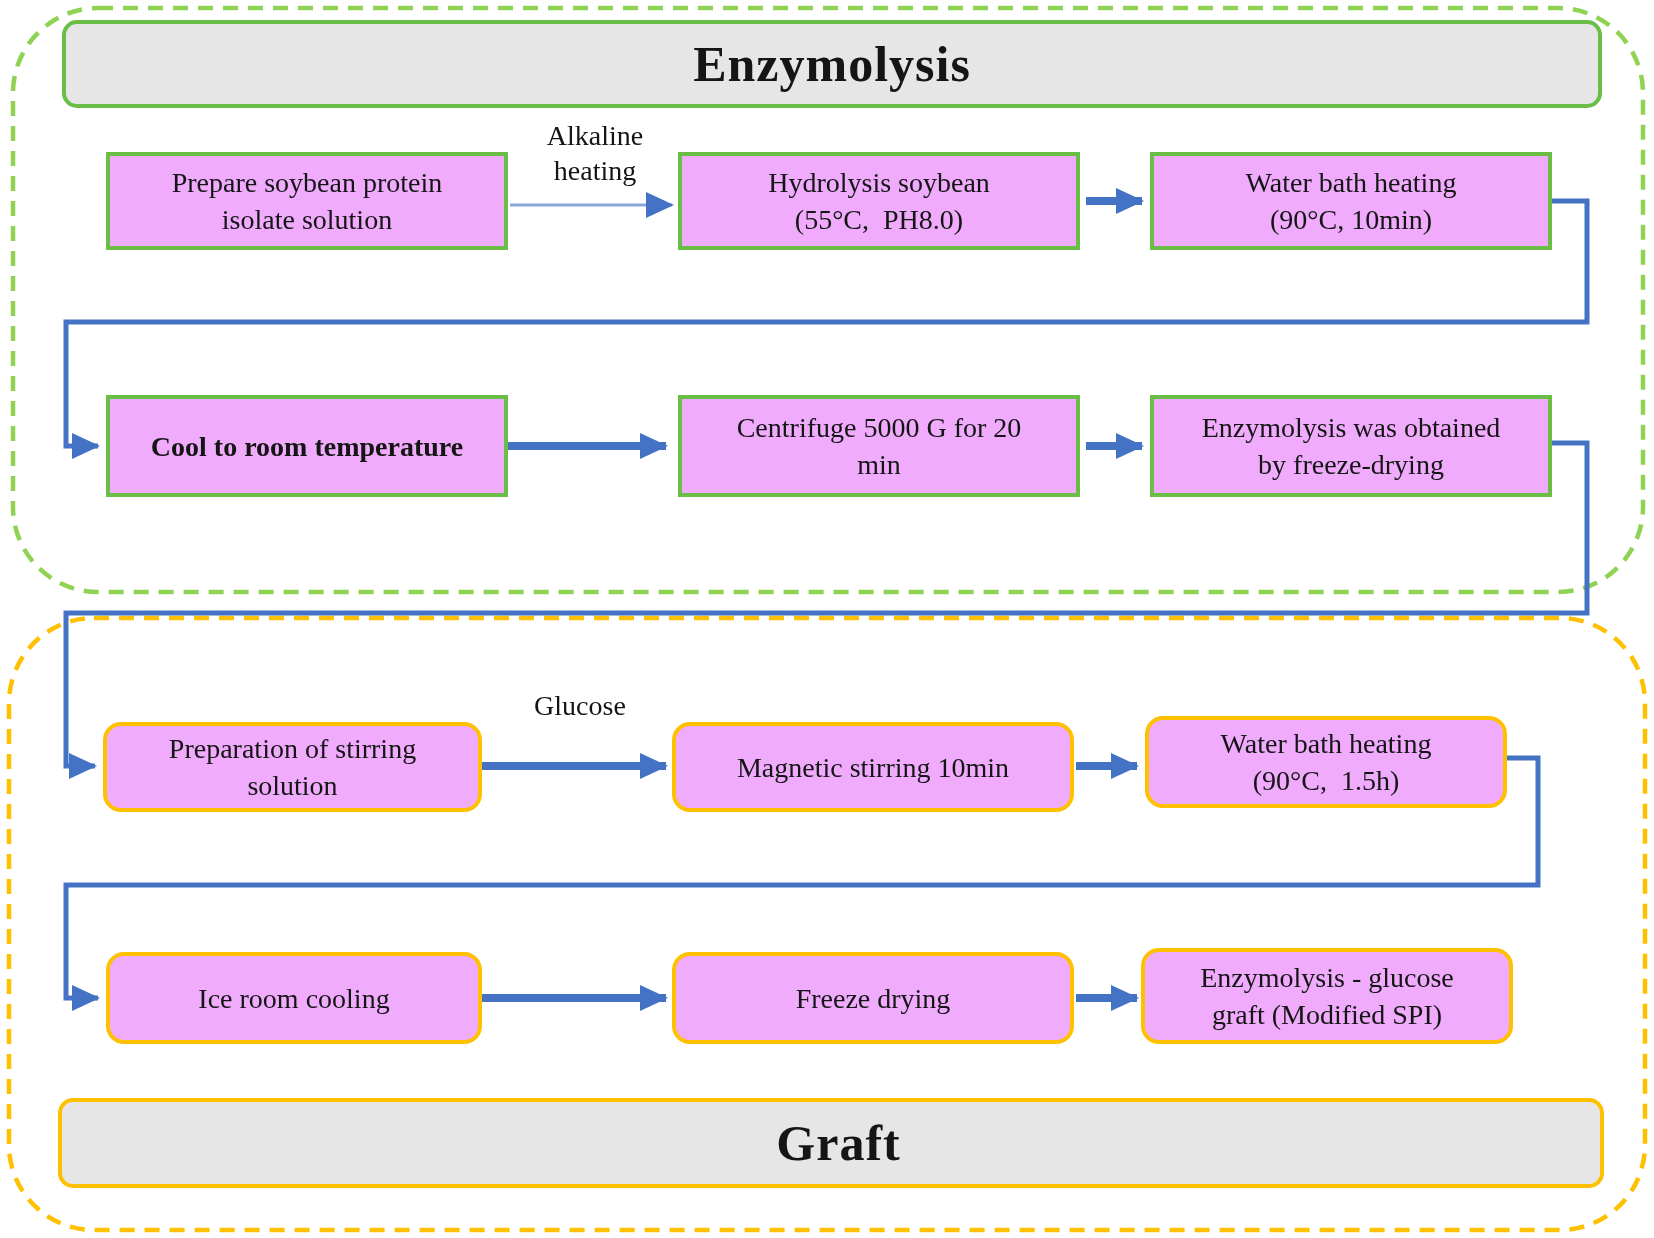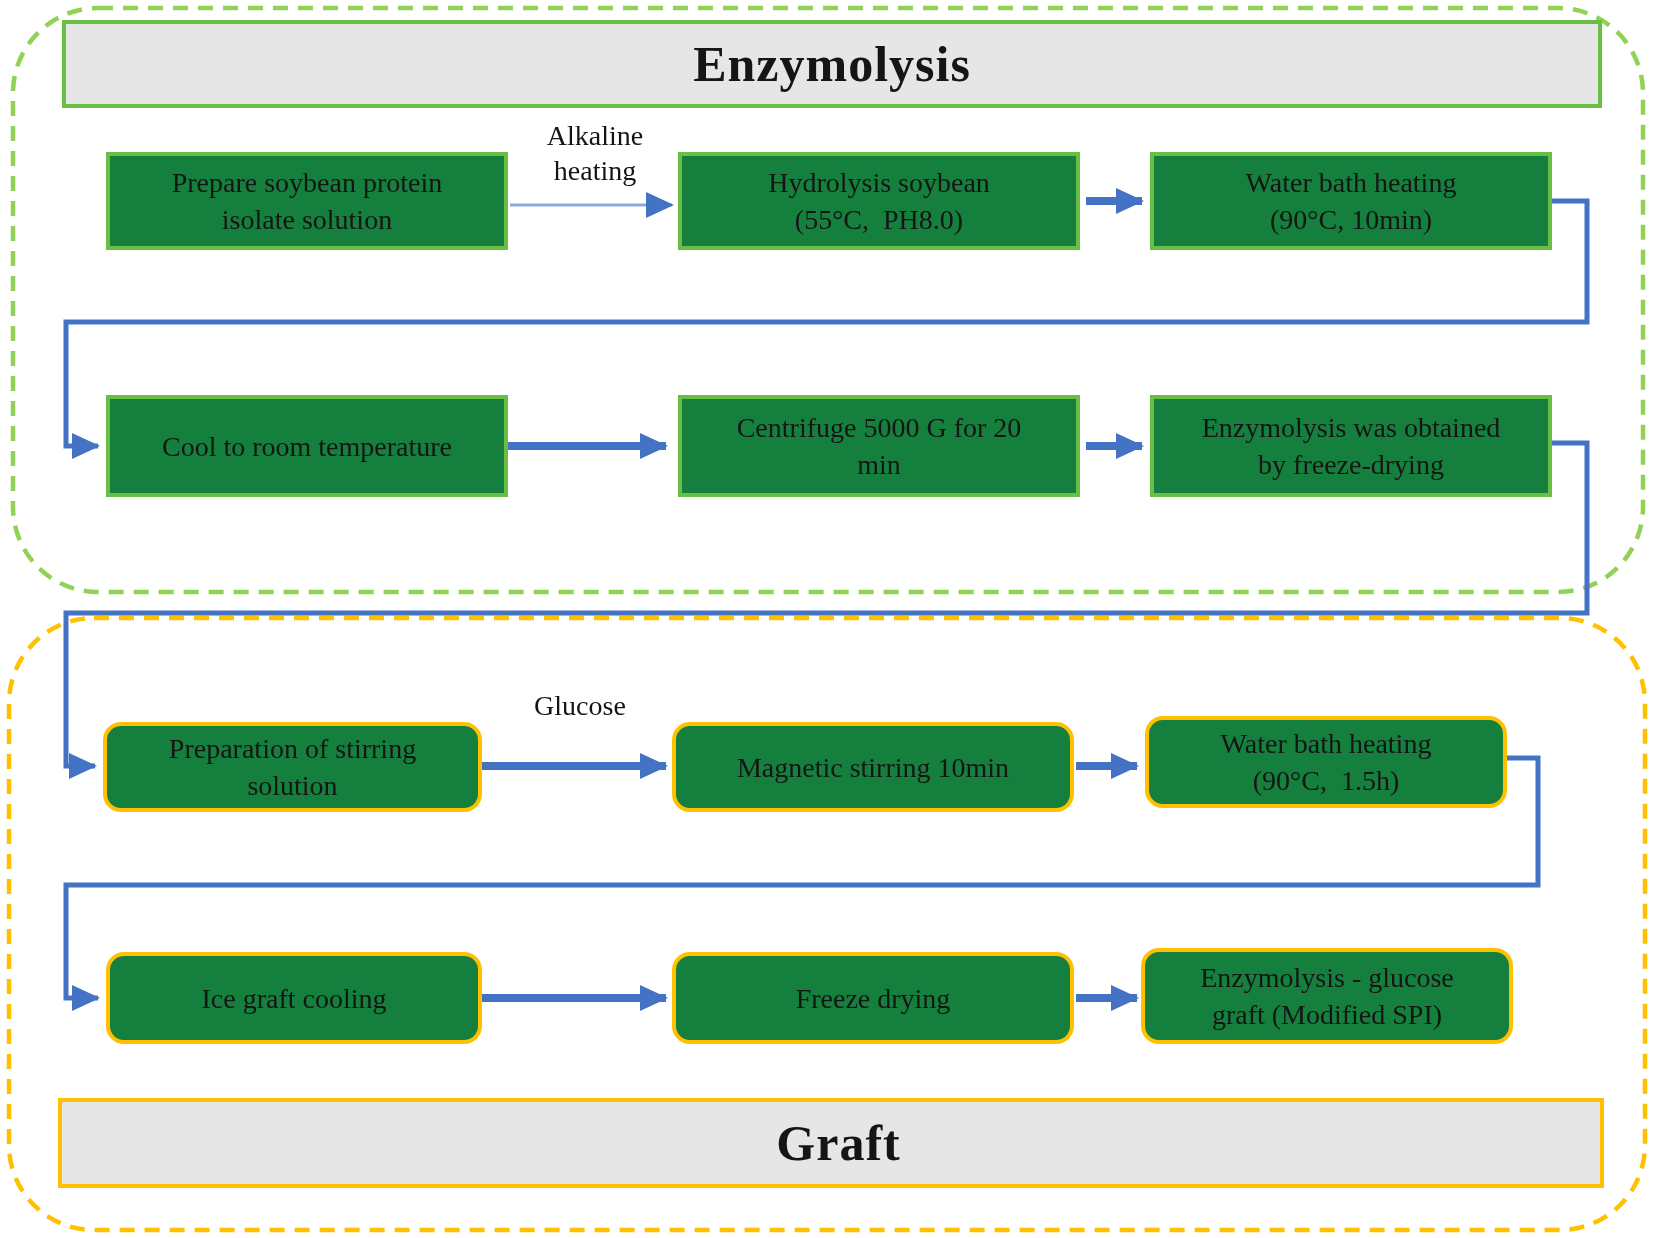--- a/index.html
+++ b/index.html
@@ -2,30 +2,30 @@
 <html><head>
 <meta charset="utf-8">
 <style>
   html,body{margin:0;padding:0;background:#ffffff;}
   .canvas{
     position:relative;width:1654px;height:1238px;background:#ffffff;
     font-family:"Liberation Serif","DejaVu Serif",serif;color:#151515;overflow:hidden;
   }
   svg.layer{position:absolute;left:0;top:0;}
   .box{
-    position:absolute;box-sizing:border-box;background:#15803d;
+    position:absolute;box-sizing:border-box;background:#f0abfc;
     display:flex;flex-direction:column;justify-content:center;align-items:center;
     text-align:center;font-size:28px;line-height:37px;
   }
   .gbox{border:4px solid #6abe45;}
   .ybox{border:4px solid #ffc000;border-radius:18px;}
   .bar{
     position:absolute;box-sizing:border-box;background:#e7e6e6;
     display:flex;justify-content:center;align-items:center;
-    font-size:50px;font-weight:bold;letter-spacing:1px;
+    font-size:50px;font-weight:bold;letter-spacing:1px;border-radius:15px;
   }
   .gbar{border:4px solid #6abe45;}
   .ybar{border:4px solid #ffc000;}
   .flabel{position:absolute;text-align:center;font-size:28px;line-height:35px;}
   .ln{display:block;}
 </style>
 </head>
 <body>
 
 <div class="canvas">
@@ -84,21 +84,21 @@
   </div>
   <div class="box gbox" style="left:678px;top:152px;width:402px;height:98px;">
     <span class="ln">Hydrolysis soybean</span>
     <span class="ln">(55°C, PH8.0)</span>
   </div>
   <div class="box gbox" style="left:1150px;top:152px;width:402px;height:98px;">
     <span class="ln">Water bath heating</span>
     <span class="ln">(90°C, 10min)</span>
   </div>
 
-  <div class="box gbox" style="left:106px;top:395px;width:402px;height:102px;">
+  <div class="box gbox" style="left:106px;top:395px;width:402px;height:102px;font-weight:bold;">
     <span class="ln">Cool to room temperature</span>
     <span class="ln"></span>
   </div>
   <div class="box gbox" style="left:678px;top:395px;width:402px;height:102px;">
     <span class="ln">Centrifuge 5000 G for 20</span>
     <span class="ln">min</span>
   </div>
   <div class="box gbox" style="left:1150px;top:395px;width:402px;height:102px;">
     <span class="ln">Enzymolysis was obtained</span>
     <span class="ln">by freeze-drying</span>
@@ -111,21 +111,21 @@
   <div class="box ybox" style="left:672px;top:722px;width:402px;height:90px;">
     <span class="ln">Magnetic stirring 10min</span>
     <span class="ln"></span>
   </div>
   <div class="box ybox" style="left:1145px;top:716px;width:362px;height:92px;">
     <span class="ln">Water bath heating</span>
     <span class="ln">(90°C, 1.5h)</span>
   </div>
 
   <div class="box ybox" style="left:106px;top:952px;width:376px;height:92px;">
-    <span class="ln">Ice graft cooling</span>
+    <span class="ln">Ice room cooling</span>
     <span class="ln"></span>
   </div>
   <div class="box ybox" style="left:672px;top:952px;width:402px;height:92px;">
     <span class="ln">Freeze drying</span>
     <span class="ln"></span>
   </div>
   <div class="box ybox" style="left:1141px;top:948px;width:372px;height:96px;">
     <span class="ln">Enzymolysis - glucose</span>
     <span class="ln">graft (Modified SPI)</span>
   </div>

